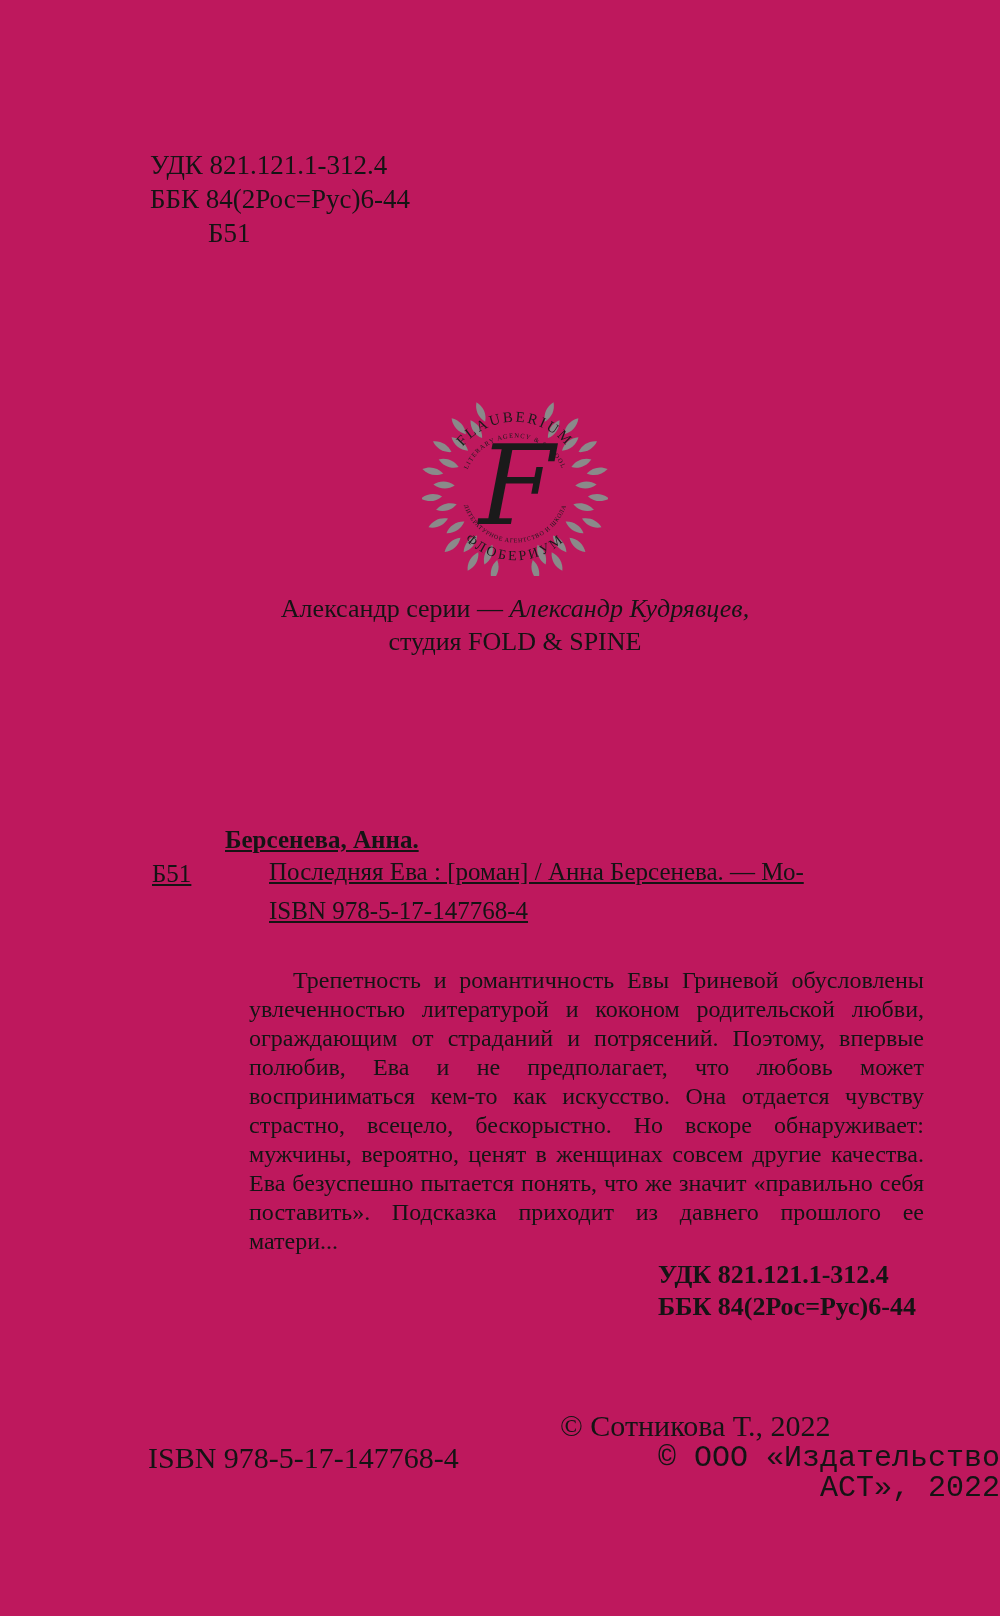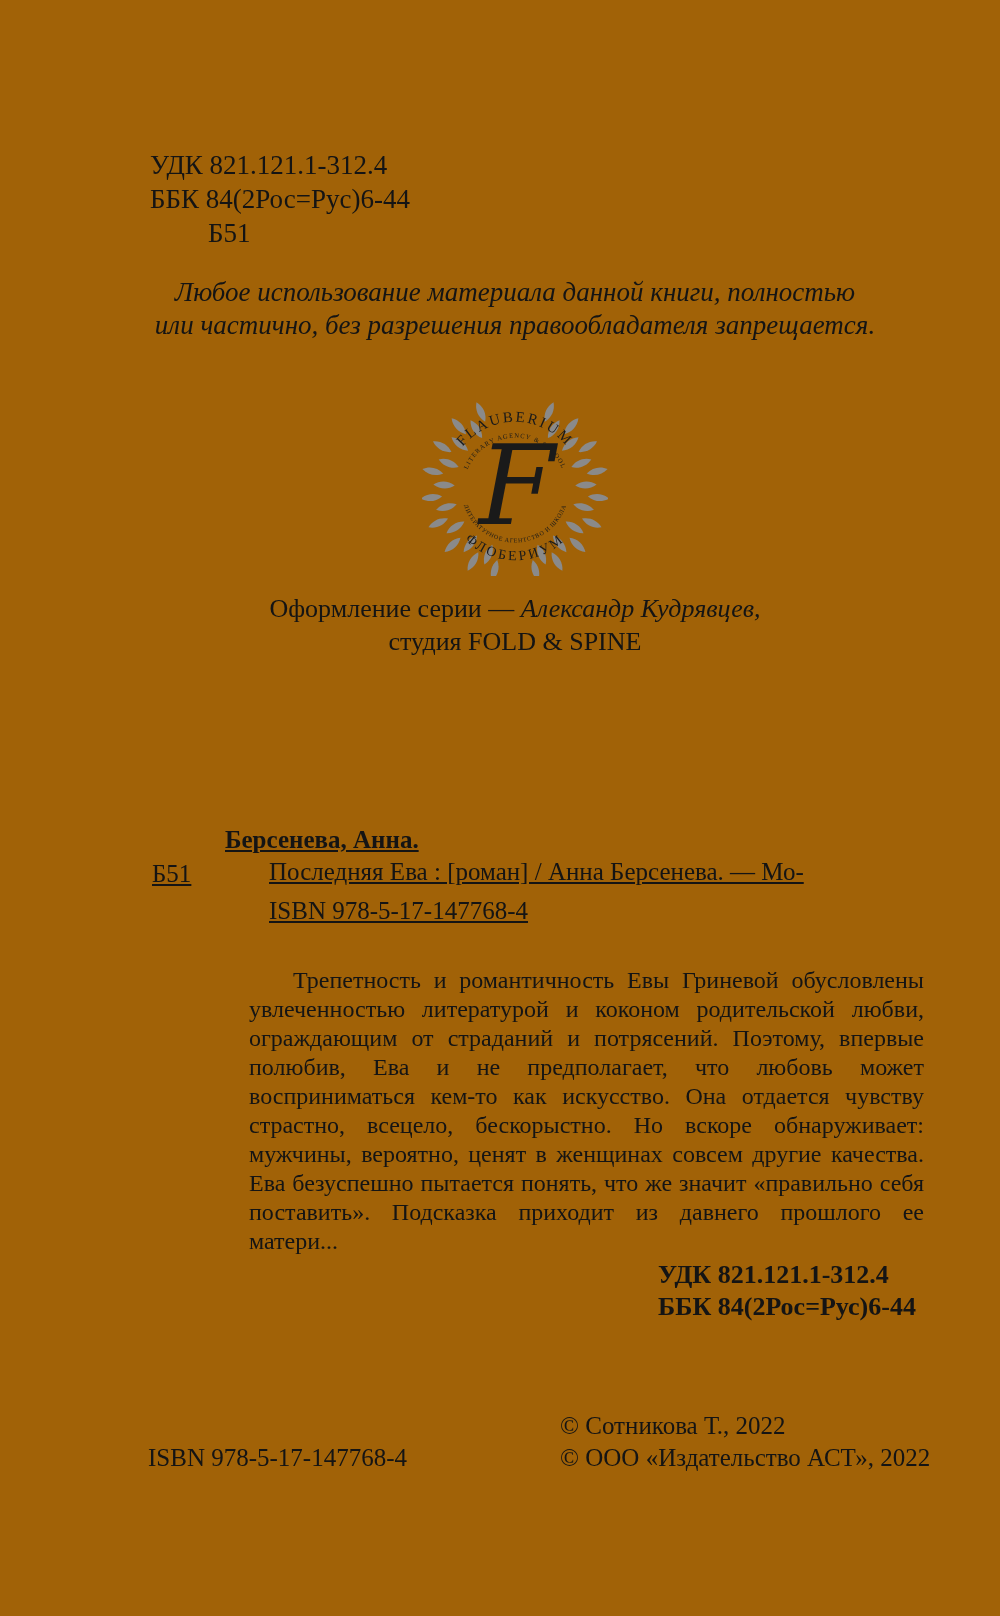--- a/index.html
+++ b/index.html
@@ -1,57 +1,53 @@
 <!DOCTYPE html>
 <html lang="ru"><head>
 <meta charset="utf-8">
 <style>
   html,body{margin:0;padding:0;background:#e8e8e8;}
   .page{
     position:relative;
     width:1000px;height:1616px;
     margin:0 auto;
-    background:#a16207;
+    background:#be185d;
     font-family:"Liberation Serif","DejaVu Serif",serif;
     color:#141414;
     overflow:hidden;
   }
   .abs{position:absolute;}
   .center-wrap{left:115px;width:800px;text-align:center;}
   .class-block{font-size:27px;line-height:34px;}
   .italic-notice{font-size:27px;line-height:33px;font-style:italic;}
   .agency-note{font-size:23px;line-height:28px;}
   .design-credit{font-size:26px;line-height:33px;}
   .design-credit .designer{font-style:italic;font-family:Liberation Serif, serif;}
   .catalog{font-size:25px;line-height:32px;text-decoration:underline;}
   .catalog .author-heading{font-weight:bold;}
   .annotation{
     font-size:24px;line-height:29px;
     text-align:justify;text-indent:44px;margin-left:24px;
   }
   .class-footer{font-size:26px;line-height:32px;font-weight:bold;}
-  .imprint-line{font-size:25px;line-height:30px;}
+  .imprint-line{font-size:30px;line-height:30px;text-align:right;}
   .logo-box{top:394px;}
   .logo-svg{display:inline-block;}
 </style>
 </head>
 <body>
 
 <div class="page">
 
   <div class="abs class-block" style="left:150px;top:148px;">
     <div>УДК 821.121.1-312.4</div>
     <div>ББК 84(2Рос=Рус)6-44</div>
     <div style="padding-left:58px;">Б51</div>
   </div>
 
-  <div class="abs center-wrap italic-notice" style="top:276px;">
-    <div>Любое использование материала данной книги, полностью</div>
-    <div>или частично, без разрешения правообладателя запрещается.</div>
-  </div>
 
 
   <div class="abs center-wrap logo-box">
     <svg class="logo-svg" width="186" height="182" viewBox="0 0 200 196">
       <defs>
         <path id="leaf" d="M0,0 C5,7 5,16 0,23 C-5,16 -5,7 0,0"></path>
         <path id="arcTop1" d="M 28 102 A 72 72 0 0 1 172 102" fill="none"></path>
         <path id="arcTop2" d="M 45 102 A 55 55 0 0 1 155 102" fill="none"></path>
         <path id="arcBot1" d="M 42 102 A 58 58 0 0 0 158 102" fill="none"></path>
         <path id="arcBot2" d="M 23 102 A 77 77 0 0 0 177 102" fill="none"></path>
@@ -110,36 +106,36 @@
         </text>
         <text font-size="15" letter-spacing="3">
           <textPath href="#arcBot2" startOffset="50%" text-anchor="middle">ФЛОБЕРИУМ</textPath>
         </text>
         <text x="102" y="140" font-size="118" font-style="italic" text-anchor="middle" font-family="DejaVu Serif, Liberation Serif, serif">F</text>
       </g>
     </svg>
   </div>
 
   <div class="abs center-wrap design-credit" style="top:592px;">
-    <div><span>Оформление серии — </span><span class="designer">Александр Кудрявцев,</span></div>
+    <div><span>Александр серии — </span><span class="designer">Александр Кудрявцев,</span></div>
     <div>студия FOLD &amp; SPINE</div>
   </div>
 
   <div class="abs catalog" style="left:152px;top:858px;width:120px;">Б51</div>
 
   <div class="abs catalog" style="left:225px;top:824px;width:678px;">
     <div class="author-heading">Берсенева, Анна.</div>
     <div style="text-indent:44px;">Последняя Ева : [роман] / Анна Берсенева. — Мо-</div>
     <div style="padding-left:44px;margin-top:7px;">ISBN 978-5-17-147768-4</div>
   </div>
 
   <div class="abs annotation" style="left:225px;top:966px;width:675px;">Трепетность и романтичность Евы Гриневой обусловлены увлеченностью литературой и коконом родительской любви, ограждающим от страданий и потрясений. Поэтому, впервые полюбив, Ева и не предполагает, что любовь может восприниматься кем-то как искусство. Она отдается чувству страстно, всецело, бескорыстно. Но вскоре обнаруживает: мужчины, вероятно, ценят в женщинах совсем другие качества. Ева безуспешно пытается понять, что же значит «правильно себя поставить». Подсказка приходит из давнего прошлого ее матери...</div>
 
   <div class="abs class-footer" style="left:658px;top:1259px;">
     <div>УДК 821.121.1-312.4</div>
     <div>ББК 84(2Рос=Рус)6-44</div>
   </div>
 
   <div class="abs imprint-line" style="left:560px;top:1411px;">© Сотникова Т., 2022</div>
   <div class="abs imprint-line" style="left:148px;top:1443px;">ISBN 978-5-17-147768-4</div>
-  <div class="abs imprint-line" style="left:560px;top:1443px;">© ООО «Издательство АСТ», 2022</div>
+  <div class="abs imprint-line" style="left:560px;top:1443px;font-family:Liberation Mono, monospace;">© ООО «Издательство АСТ», 2022</div>
 
 </div>
 
 </body></html>

